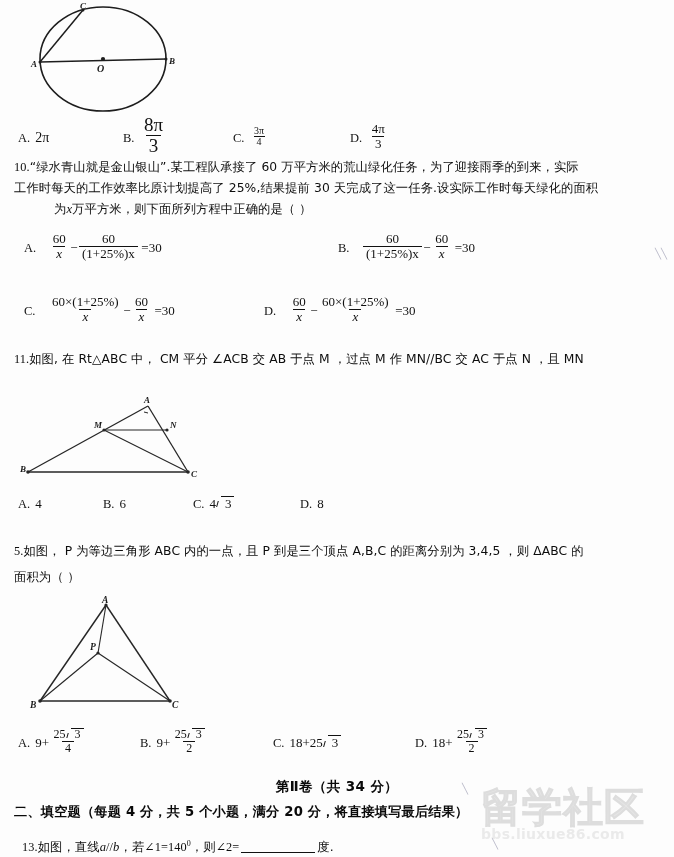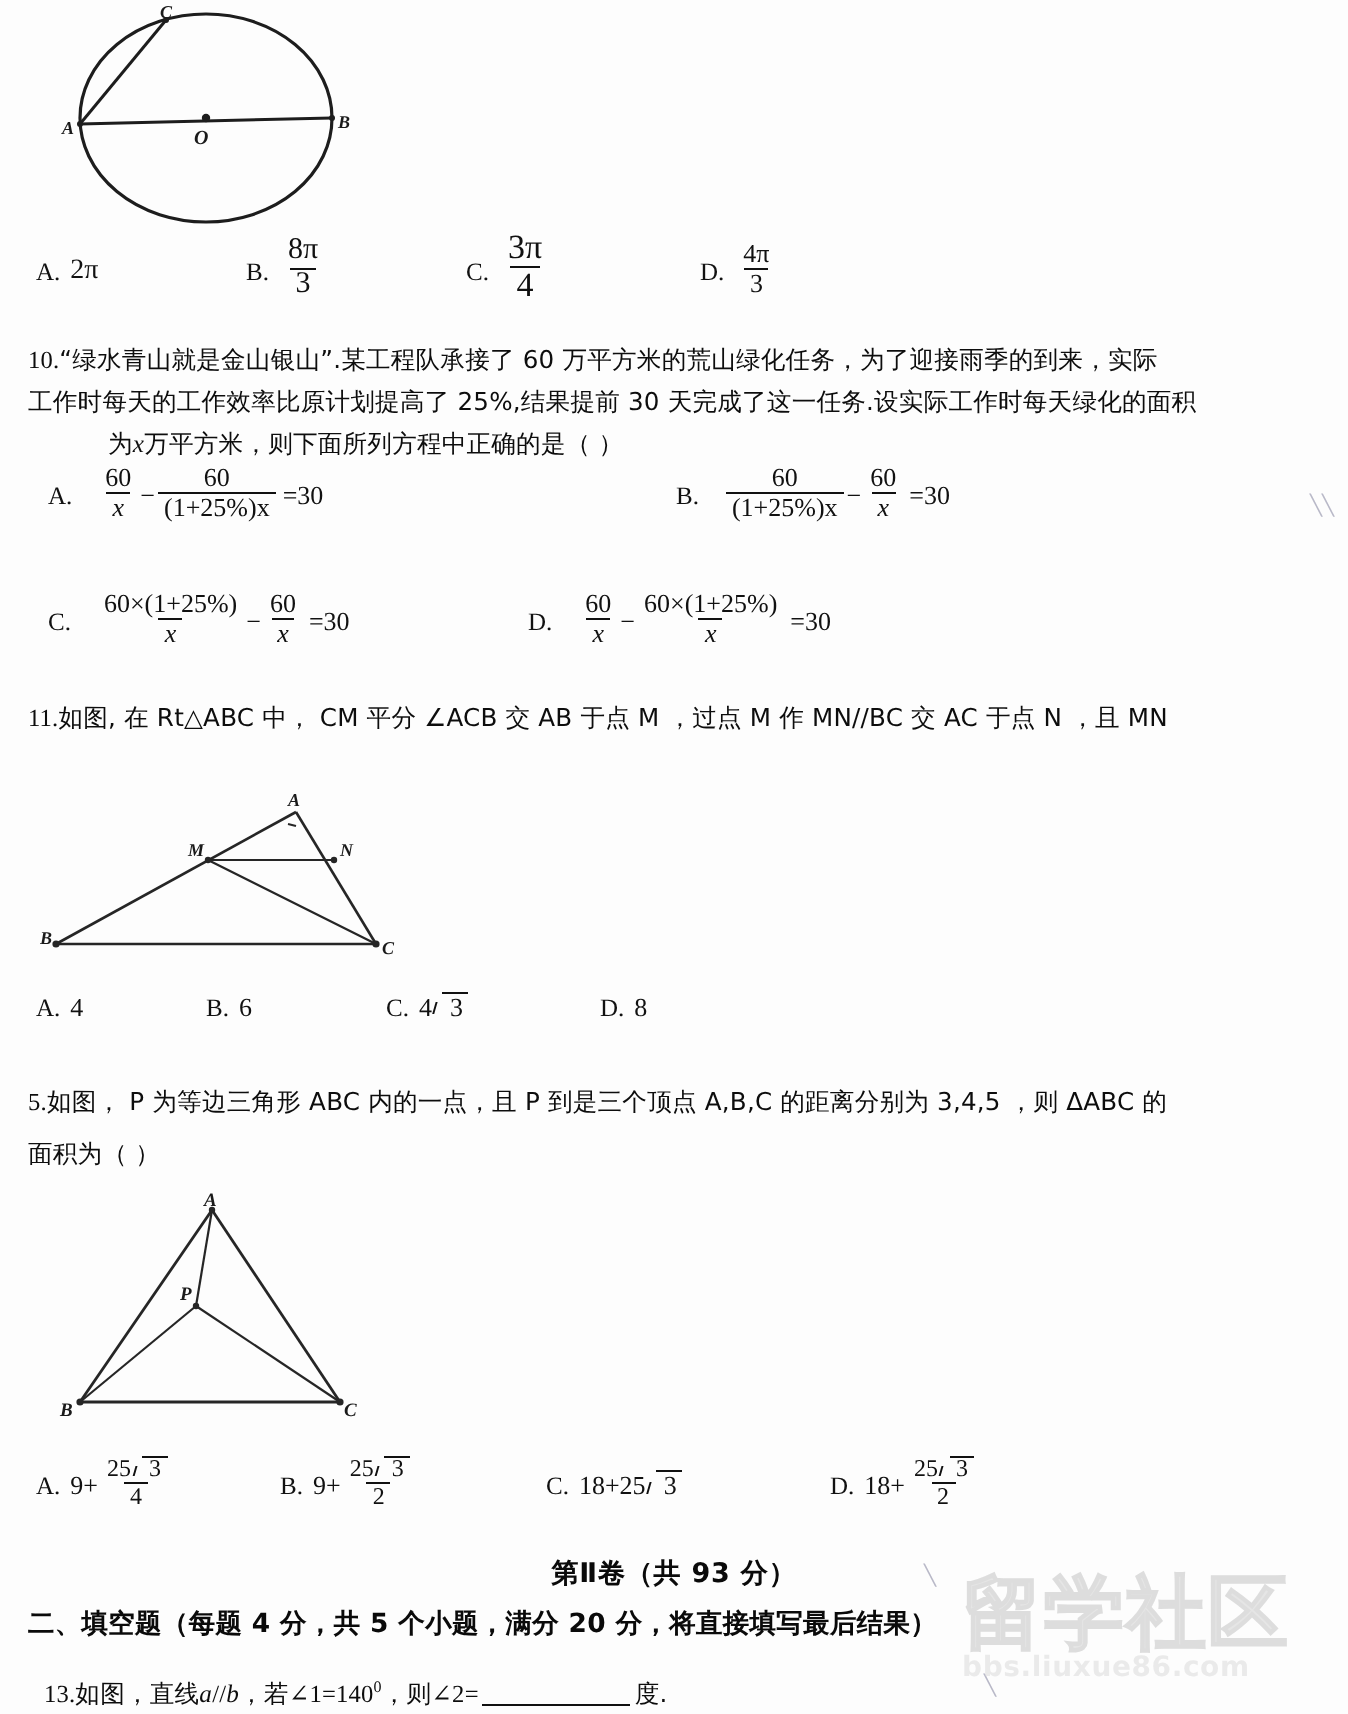--- a/index.html
+++ b/index.html
@@ -190,42 +190,42 @@
     </svg>
   </div>
 
   <div class="optrow" style="left:18px; top:118px;">
     <span class="optitem" style="width:105px;">
       <span class="opt-label">A.</span>
       <span class="num" style="font-size:14px;">2π</span>
     </span>
     <span class="optitem" style="width:110px;">
       <span class="opt-label">B.</span>
-      <span class="frac" style="font-size:15px;">
+      <span class="frac" style="font-size:19px;">
         <span class="top">8π</span>
         <span class="bot">3</span>
       </span>
     </span>
     <span class="optitem" style="width:117px;">
       <span class="opt-label">C.</span>
-      <span class="frac" style="font-size:17px;">
+      <span class="frac" style="font-size:10px;">
         <span class="top">3π</span>
         <span class="bot">4</span>
       </span>
     </span>
     <span class="optitem">
       <span class="opt-label">D.</span>
       <span class="frac" style="font-size:13px;">
         <span class="top">4π</span>
         <span class="bot">3</span>
       </span>
     </span>
   </div>
 
-  <div class="abs qtext" style="left:14px; top:170px; width:652px;">
+  <div class="abs qtext" style="left:14px; top:157px; width:652px;">
     <div style="white-space:nowrap;">
       <span class="num">10.</span><span class="cn">“绿水青山就是金山银山”.某工程队承接了 60 万平方米的荒山绿化任务，为了迎接雨季的到来，实际</span>
     </div>
     <div class="cn" style="white-space:nowrap;">工作时每天的工作效率比原计划提高了 25%,结果提前 30 天完成了这一任务.设实际工作时每天绿化的面积</div>
     <div style="white-space:nowrap;margin-left:40px;">
       <span class="cn">为</span><span class="mi">x</span><span class="cn">万平方米，则下面所列方程中正确的是（    ）</span>
     </div>
   </div>
 
   <div class="optrow" style="left:24px; top:234px;">
@@ -393,21 +393,21 @@
     <span class="optitem">
       <span class="opt-label">D.</span>
       <span class="num" style="font-size:13px;">18+</span>
       <span class="frac" style="font-size:12px;">
         <span class="top"><span>25</span><span class="rad"><span>3</span></span></span>
         <span class="bot">2</span>
       </span>
     </span>
   </div>
 
-  <div class="vol-title" style="top:778px;">第Ⅱ卷（共 93 分）</div>
+  <div class="vol-title" style="top:778px;">第Ⅱ卷（共 34 分）</div>
 
   <div class="section-head" style="left:14px; top:803px;">二、填空题（每题 4 分，共 5 个小题，满分 20 分，将直接填写最后结果）</div>
 
   <div class="abs qtext" style="left:22px; top:833px; white-space:nowrap;">
     <span class="num">13.</span><span class="cn">如图，直线</span><span class="mi">a</span><span class="num">//</span><span class="mi">b</span><span class="cn">，若</span><span class="num">∠1</span><span class="num">=140</span><span class="sup0">0</span><span class="cn">，则</span><span class="num">∠2</span><span class="num">=</span><span class="blank-line"></span><span class="cn">度.</span>
   </div>
 
   <div class="smudge" style="left:655px; top:248px;">╲╲</div>
   <div class="smudge" style="left:462px; top:783px;">╲</div>
   <div class="smudge" style="left:492px; top:838px;">╲</div>

